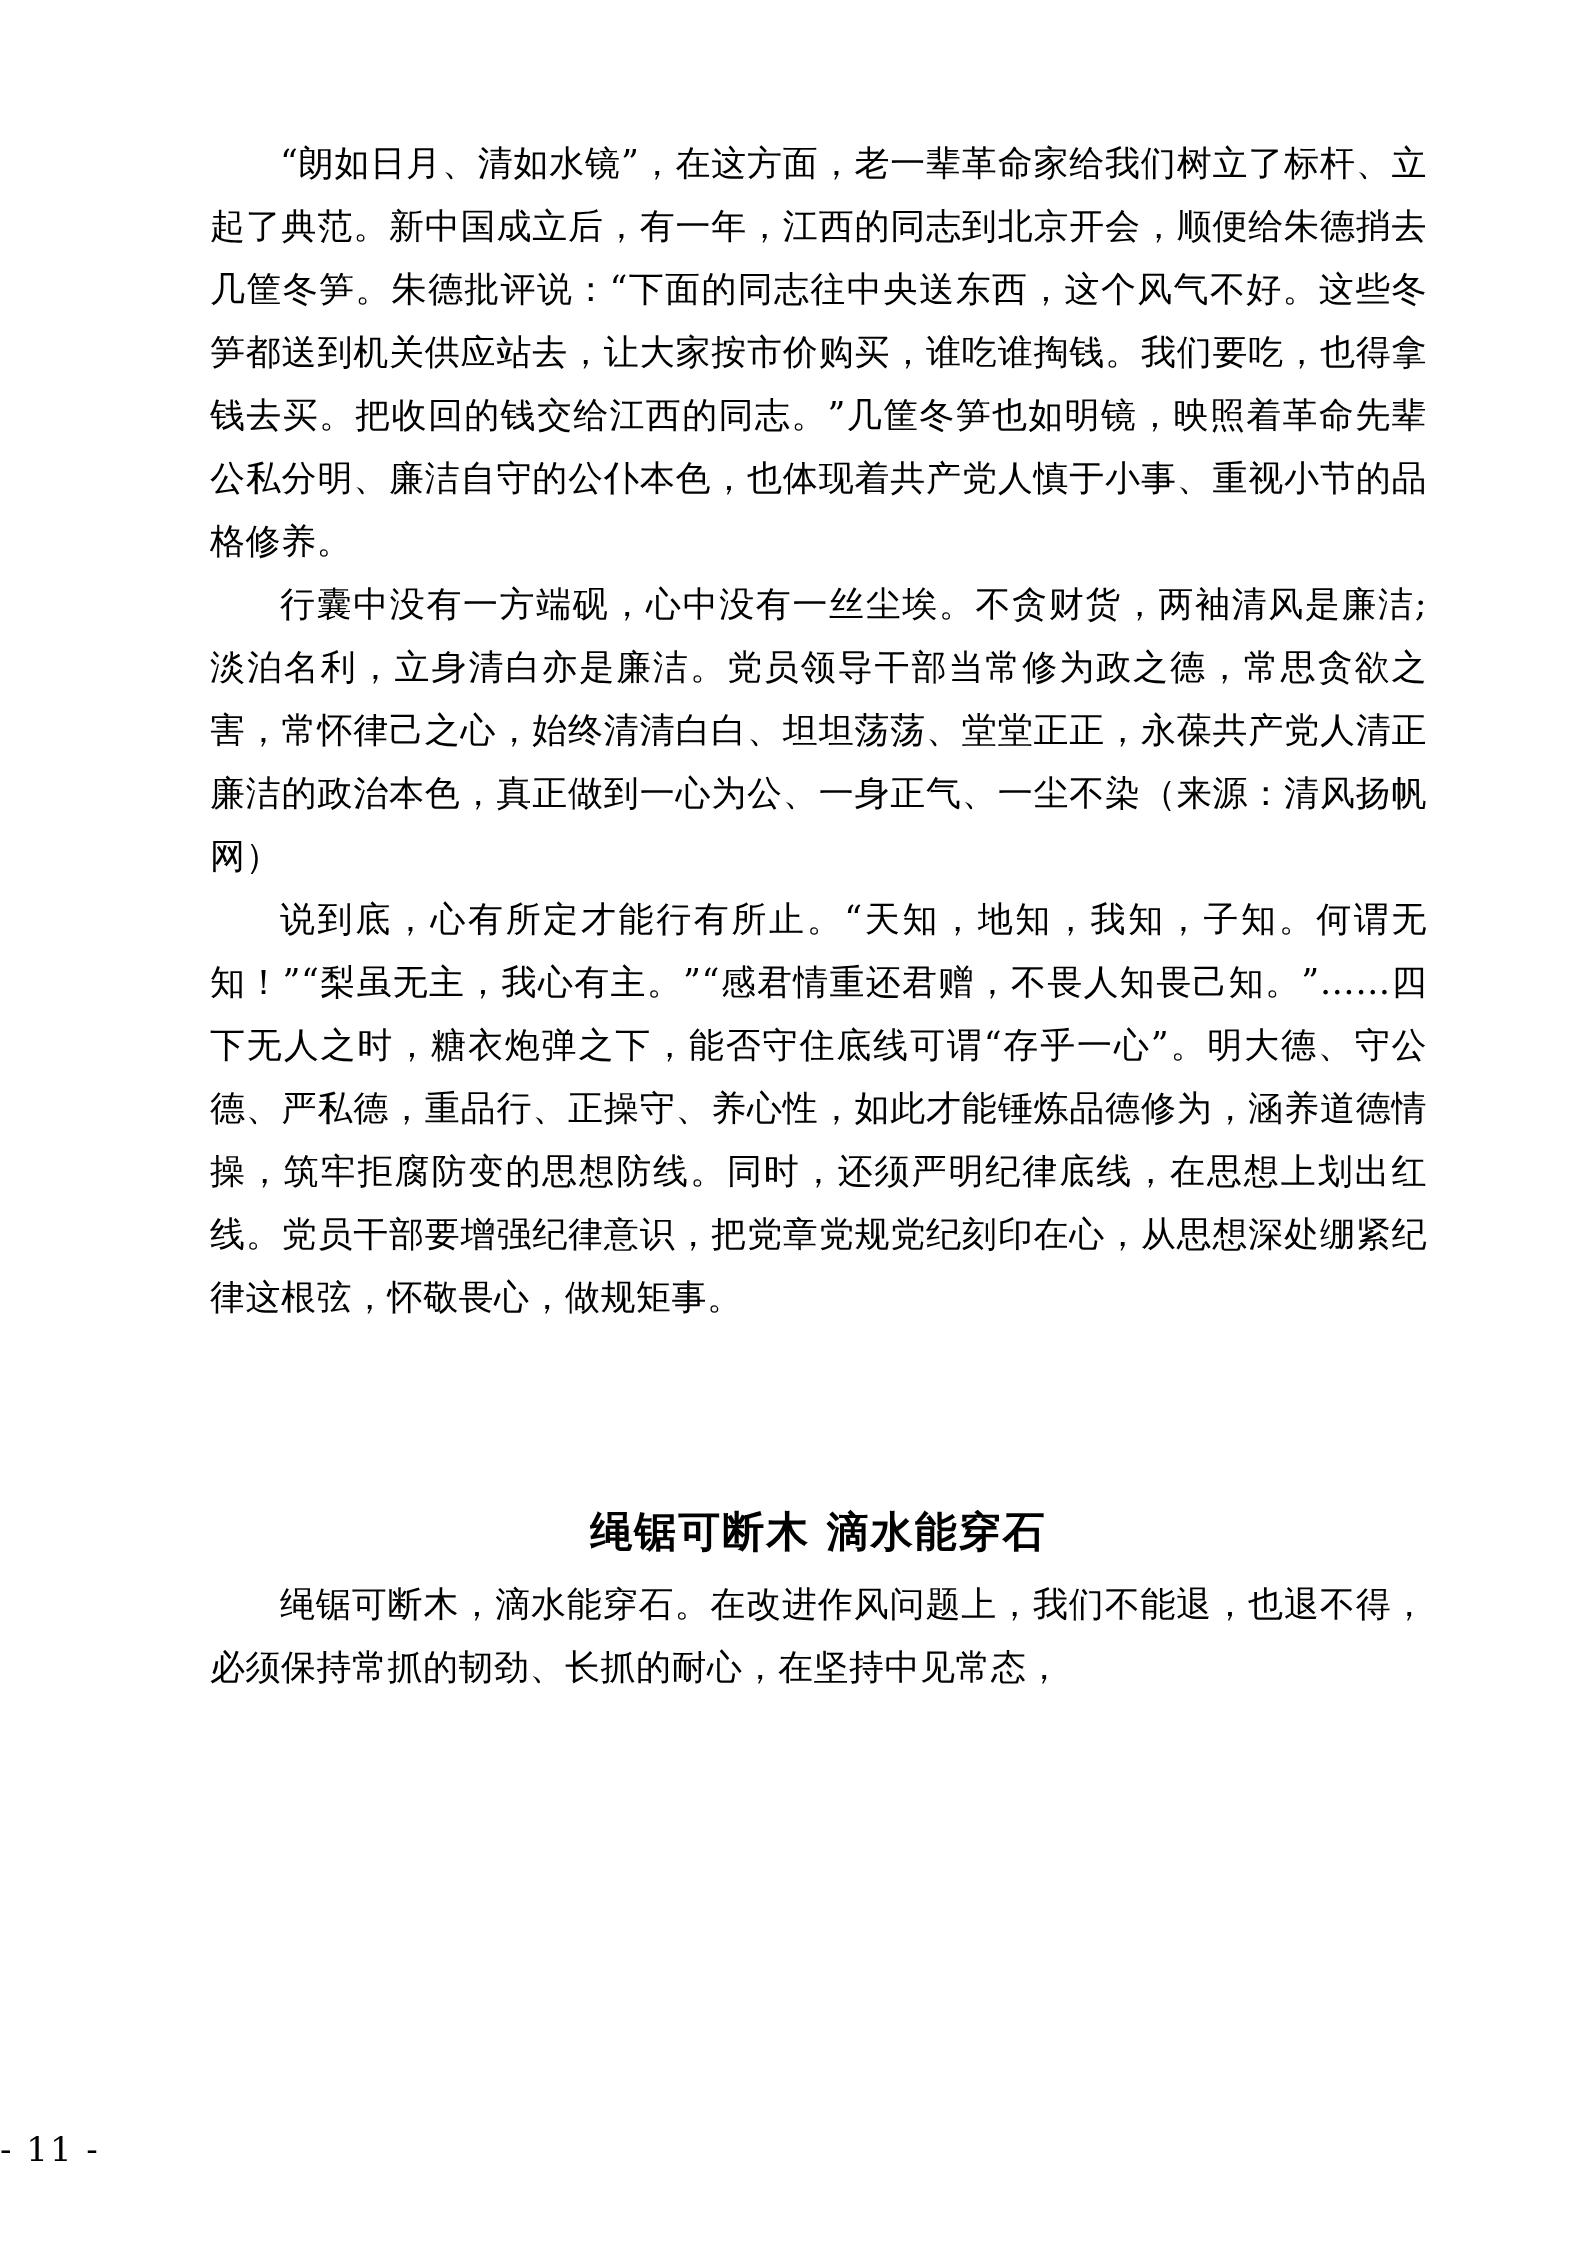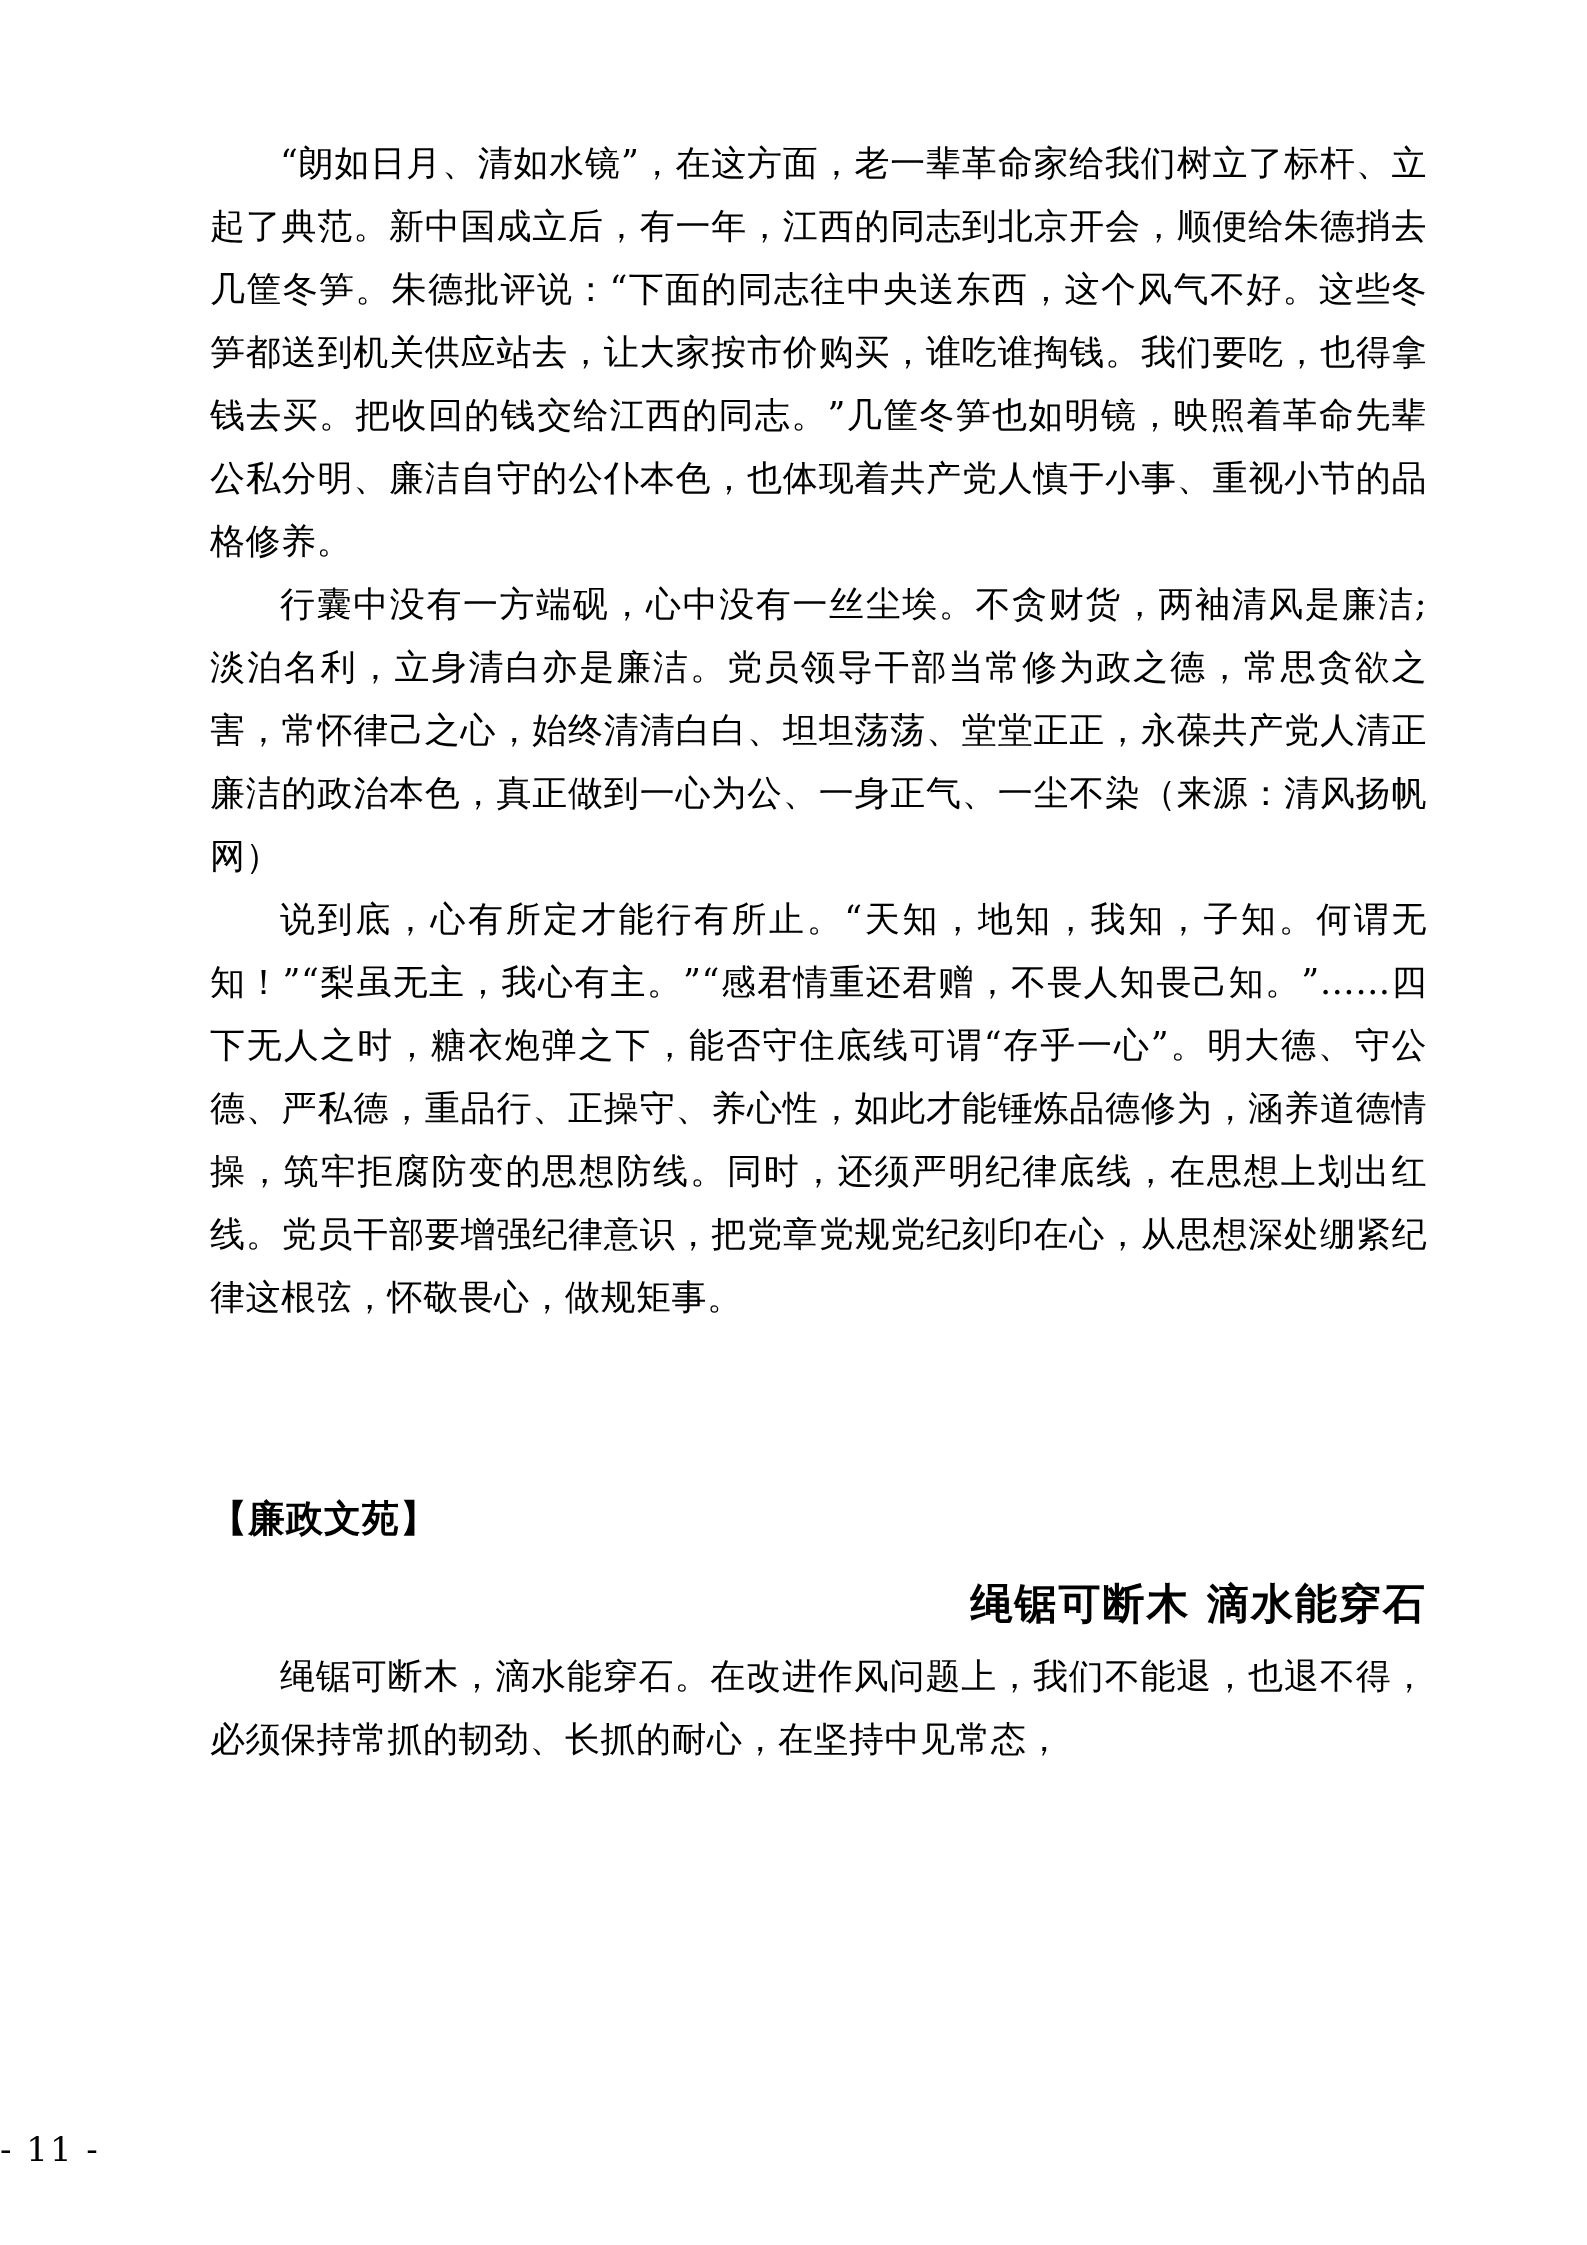--- a/index.html
+++ b/index.html
@@ -46,21 +46,21 @@
     font-size: 37px;
     font-weight: bold;
     line-height: 62px;
     margin-top: 8px;
     margin-bottom: 20px;
     letter-spacing: 1px;
   }
   .article-title {
     font-size: 42px;
     font-weight: bold;
-    text-align: right;
+    text-align: center;
     line-height: 70px;
     margin: 18px 0 6px 0;
     letter-spacing: 2px;
   }
   .page-number {
     position: absolute;
     left: 0;
     right: 0;
     bottom: 88px;
     font-size: 34px;
@@ -73,21 +73,20 @@
 <div class="page">
 
   <div class="body-text">
     <p class="para">“朗如日月、清如水镜”，在这方面，老一辈革命家给我们树立了标杆、立起了典范。新中国成立后，有一年，江西的同志到北京开会，顺便给朱德捎去几筐冬笋。朱德批评说：“下面的同志往中央送东西，这个风气不好。这些冬笋都送到机关供应站去，让大家按市价购买，谁吃谁掏钱。我们要吃，也得拿钱去买。把收回的钱交给江西的同志。”几筐冬笋也如明镜，映照着革命先辈公私分明、廉洁自守的公仆本色，也体现着共产党人慎于小事、重视小节的品格修养。</p>
     <p class="para">行囊中没有一方端砚，心中没有一丝尘埃。不贪财货，两袖清风是廉洁;淡泊名利，立身清白亦是廉洁。党员领导干部当常修为政之德，常思贪欲之害，常怀律己之心，始终清清白白、坦坦荡荡、堂堂正正，永葆共产党人清正廉洁的政治本色，真正做到一心为公、一身正气、一尘不染（来源：清风扬帆网）</p>
     <p class="para">说到底，心有所定才能行有所止。“天知，地知，我知，子知。何谓无知！”“梨虽无主，我心有主。”“感君情重还君赠，不畏人知畏己知。”……四下无人之时，糖衣炮弹之下，能否守住底线可谓“存乎一心”。明大德、守公德、严私德，重品行、正操守、养心性，如此才能锤炼品德修为，涵养道德情操，筑牢拒腐防变的思想防线。同时，还须严明纪律底线，在思想上划出红线。党员干部要增强纪律意识，把党章党规党纪刻印在心，从思想深处绷紧纪律这根弦，怀敬畏心，做规矩事。</p>
   </div>
 
   <div class="spacer-large"></div>
 
-  <div class="section-tag">【廉政文苑】</div>
 
   <div class="article-title">绳锯可断木  滴水能穿石</div>
 
   <div class="body-text">
     <p class="para">绳锯可断木，滴水能穿石。在改进作风问题上，我们不能退，也退不得，必须保持常抓的韧劲、长抓的耐心，在坚持中见常态，</p>
   </div>
 
   <div class="page-number">- 11 -</div>
 
 </div>

